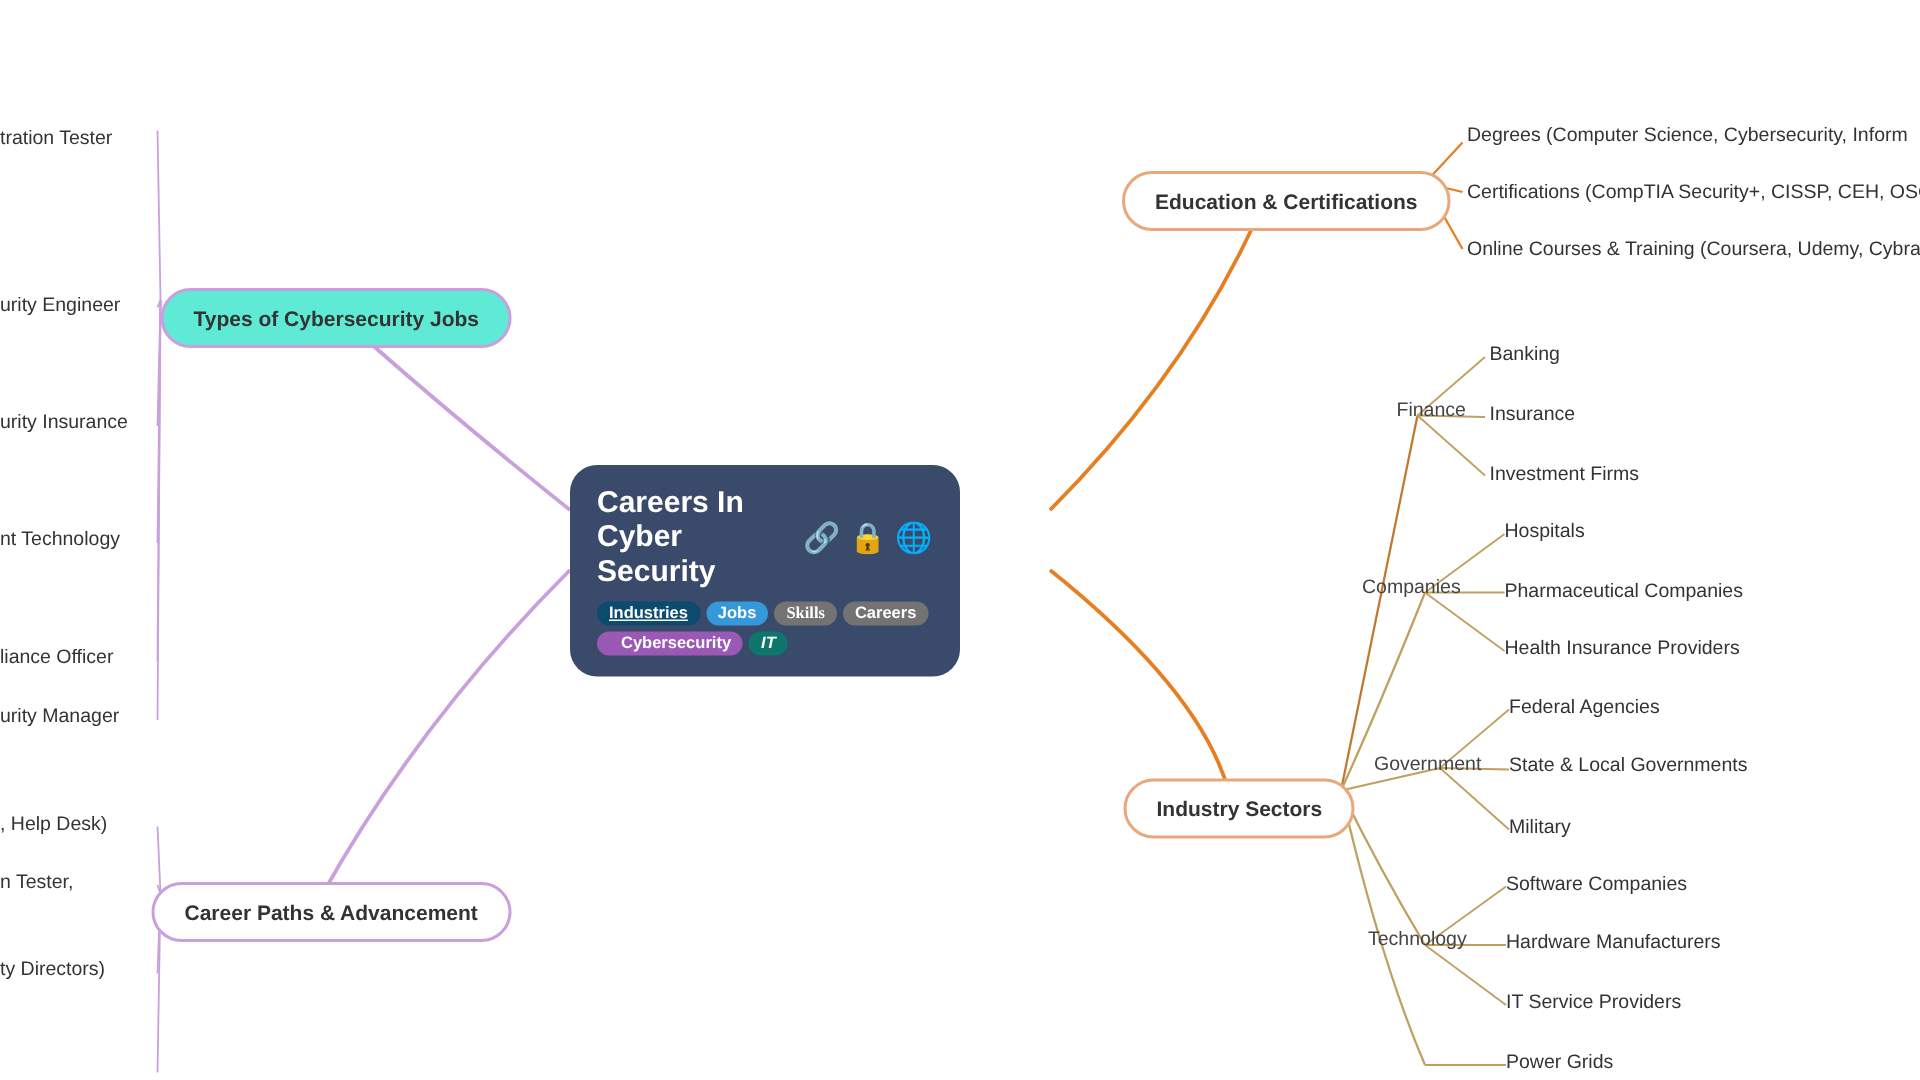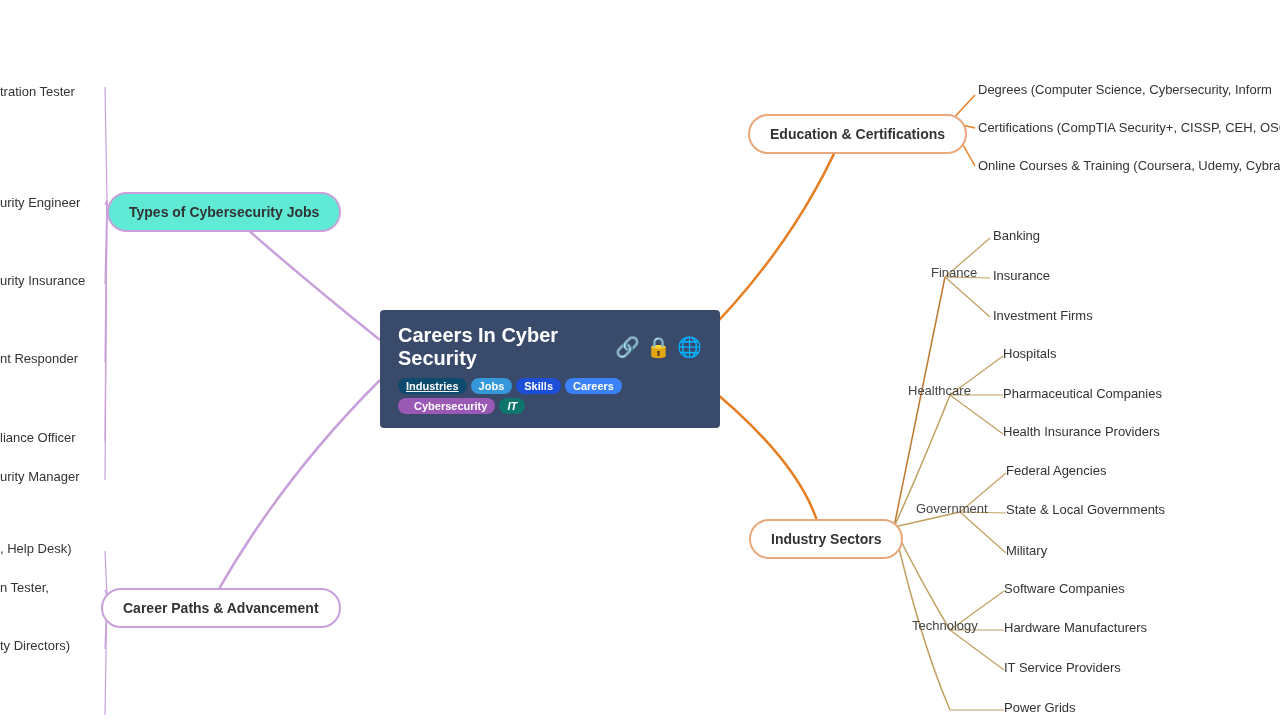--- a/index.html
+++ b/index.html
@@ -23,23 +23,23 @@
 
     .node {
       position: absolute;
       z-index: 2;
     }
 
     
     .central-node {
       left: 380px;
       top: 310px;
-      width: 340px;
+      width: 260px;
       background: #3a4a6b;
-      border-radius: 4px;
+      border-radius: 18px;
       padding: 14px 18px;
       color: #fff;
       z-index: 10;
     }
     .central-node .title {
       font-size: 20px;
       font-weight: bold;
       display: flex;
       align-items: center;
       gap: 6px;
@@ -51,22 +51,22 @@
       flex-wrap: wrap;
     }
     .tag {
       padding: 2px 8px;
       border-radius: 10px;
       font-size: 11px;
       font-weight: 600;
     }
     .tag-industries { background: #0c4a6e; color: #fff; text-decoration: underline; }
     .tag-jobs { background: #3498db; color: #fff; }
-    .tag-skills { background: #1d4ed8; color: #fff; }
-    .tag-careers { background: #3b82f6; color: #fff; }
+    .tag-skills { background: #737373; color: #fff; font-family: Liberation Serif, serif; }
+    .tag-careers { background: #737373; color: #fff; }
     .tag-cybersecurity { background: #9b59b6; color: #fff; padding-left: 16px; }
     .tag-it { background: #0f766e; color: #fff; font-style: italic; }
 
     
     .branch-node {
       border-radius: 20px;
       padding: 10px 20px;
       font-size: 14px;
       font-weight: 600;
       white-space: nowrap;
@@ -236,21 +236,21 @@
   <span>Banking</span>
 </div>
 <div class="leaf-node" style="left:993px; top:268px;">
   <span>Insurance</span>
 </div>
 <div class="leaf-node" style="left:993px; top:308px;">
   <span>Investment Firms</span>
 </div>
 
 <div class="category-label" style="left:908px; top:383px;">
-  <span>Healthcare</span>
+  <span>Companies</span>
 </div>
 <div class="leaf-node" style="left:1003px; top:346px;">
   <span>Hospitals</span>
 </div>
 <div class="leaf-node" style="left:1003px; top:386px;">
   <span>Pharmaceutical Companies</span>
 </div>
 <div class="leaf-node" style="left:1003px; top:424px;">
   <span>Health Insurance Providers</span>
 </div>
@@ -288,21 +288,21 @@
 <div class="left-leaf" style="left:0px; top:84px;">
   <span>tration Tester</span>
 </div>
 <div class="left-leaf" style="left:0px; top:195px;">
   <span>urity Engineer</span>
 </div>
 <div class="left-leaf" style="left:0px; top:273px;">
   <span>urity Insurance</span>
 </div>
 <div class="left-leaf" style="left:0px; top:351px;">
-  <span>nt Responder</span>
+  <span>nt Technology</span>
 </div>
 <div class="left-leaf" style="left:0px; top:430px;">
   <span>liance Officer</span>
 </div>
 <div class="left-leaf" style="left:0px; top:469px;">
   <span>urity Manager</span>
 </div>
 <div class="left-leaf" style="left:0px; top:541px;">
   <span>, Help Desk)</span>
 </div>

